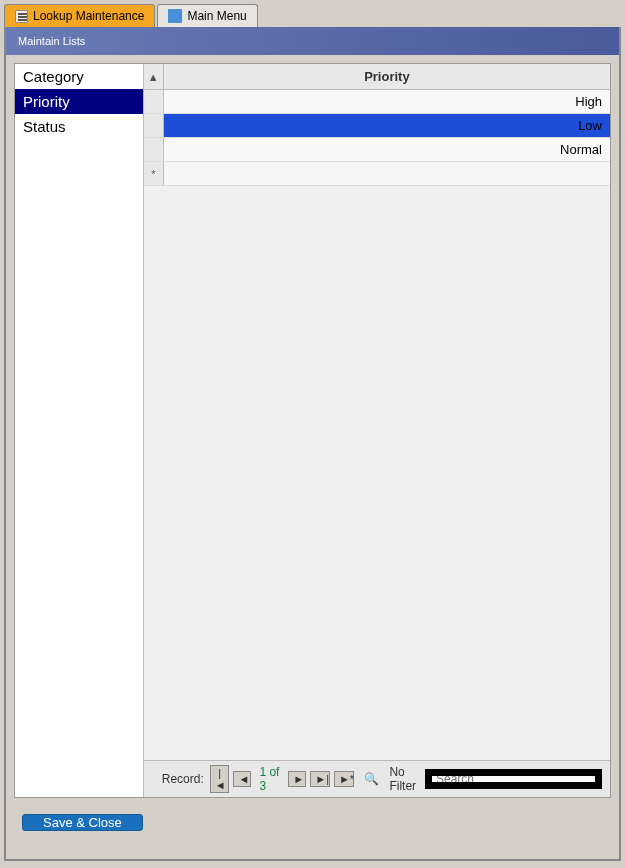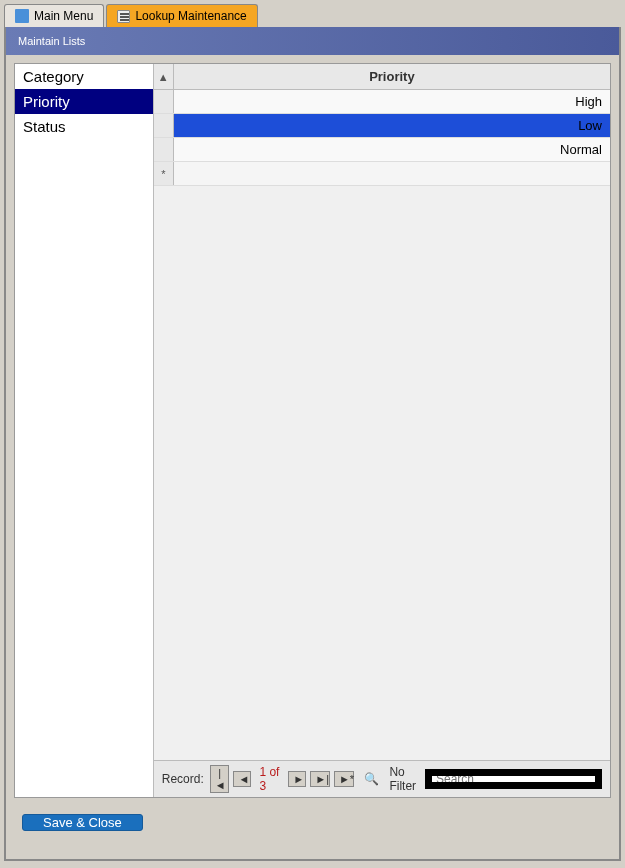--- a/index.html
+++ b/index.html
@@ -207,34 +207,35 @@
       border-top: 1px solid #bbb;
       padding: 4px 8px;
       display: flex;
       align-items: center;
       gap: 4px;
       font-size: 12px;
     }
     .nav-label {
       color: #333;
       margin-right: 2px;
+      margin-left: 10px;
     }
     .nav-btn {
       background: #d4d0c8;
       border: 1px solid #888;
       padding: 1px 4px;
       cursor: pointer;
       font-size: 11px;
       min-width: 18px;
       text-align: center;
       color: #333;
     }
     .nav-position {
       margin: 0 4px;
-      color: #b91c1c;
+      color: #15803d;
     }
     .nav-filter {
       margin-left: 6px;
       color: #333;
     }
     .nav-search-area {
       flex: 1;
       display: flex;
       align-items: center;
     }
@@ -263,27 +264,27 @@
 
     
     ::-webkit-scrollbar { width: 8px; height: 8px; }
     ::-webkit-scrollbar-track { background: #e8e8e8; }
     ::-webkit-scrollbar-thumb { background: #b0b0b0; border: 1px solid #888; }
   </style>
 </head>
 <body>
 
 <div class="tab-bar">
+  <div class="tab active">
+    <div class="tab-icon tab-icon-lookup"></div>
+    <span>Lookup Maintenance</span>
+  </div>
   <div class="tab">
     <div class="tab-icon tab-icon-menu"></div>
     <span>Main Menu</span>
-  </div>
-  <div class="tab active">
-    <div class="tab-icon tab-icon-lookup"></div>
-    <span>Lookup Maintenance</span>
   </div>
 </div>
 
 <div class="main-window">
 
   <div class="window-title">
     <span>Maintain Lists</span>
   </div>
 
   <div class="content-area">

